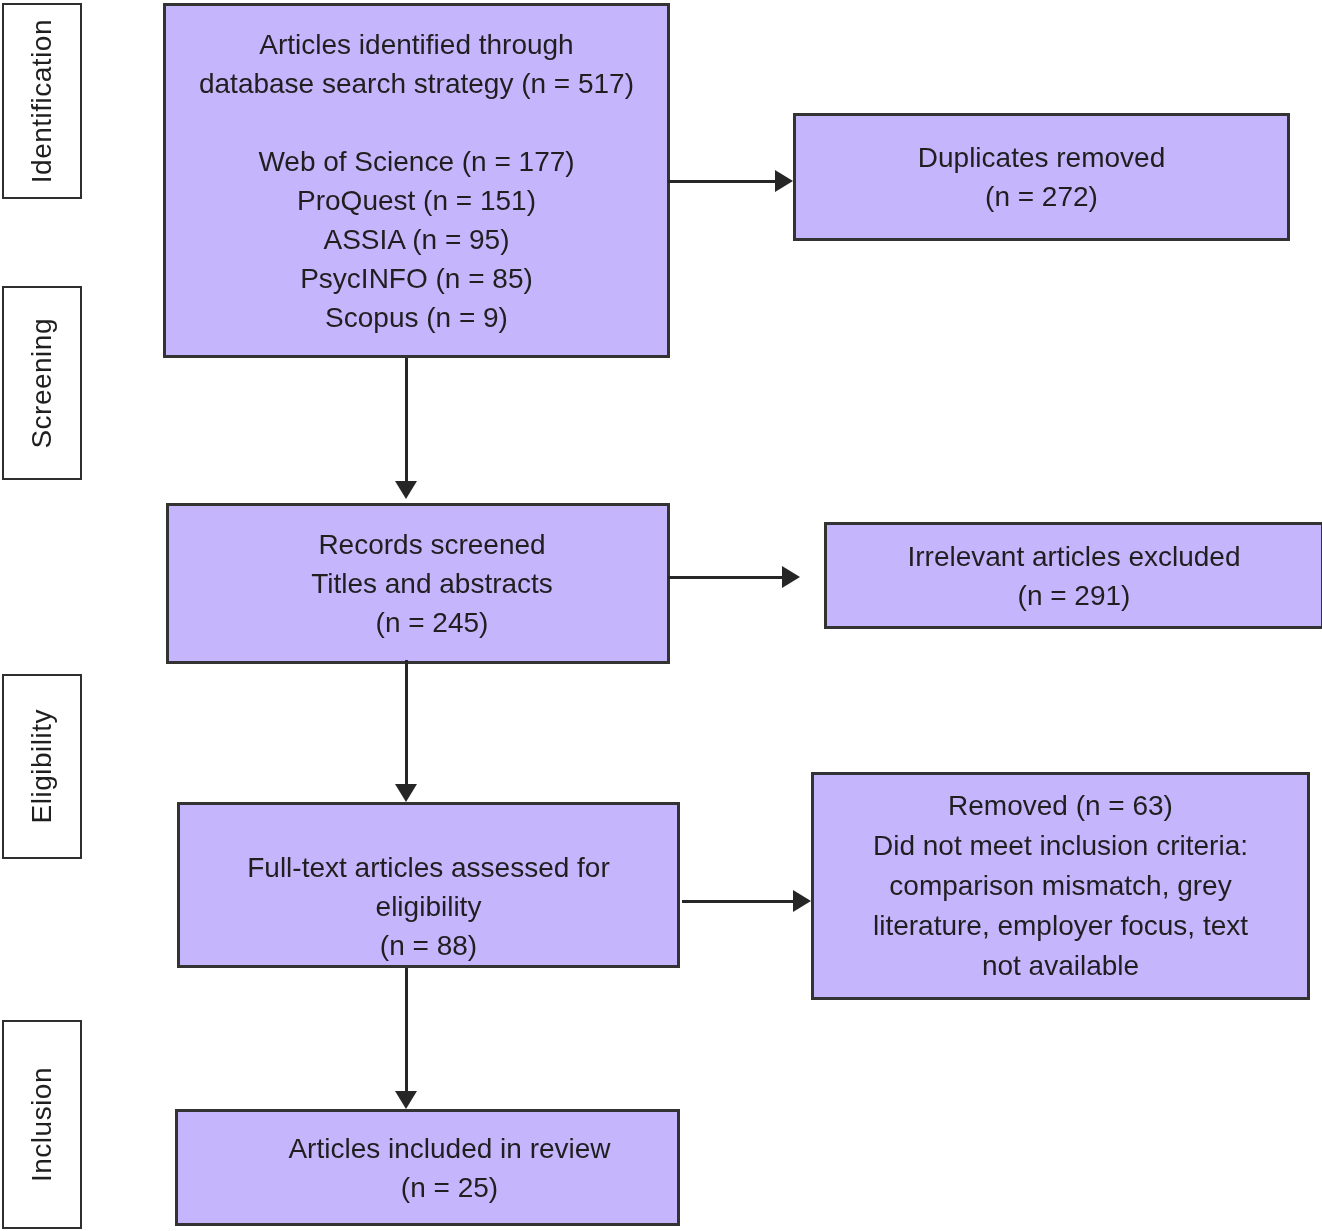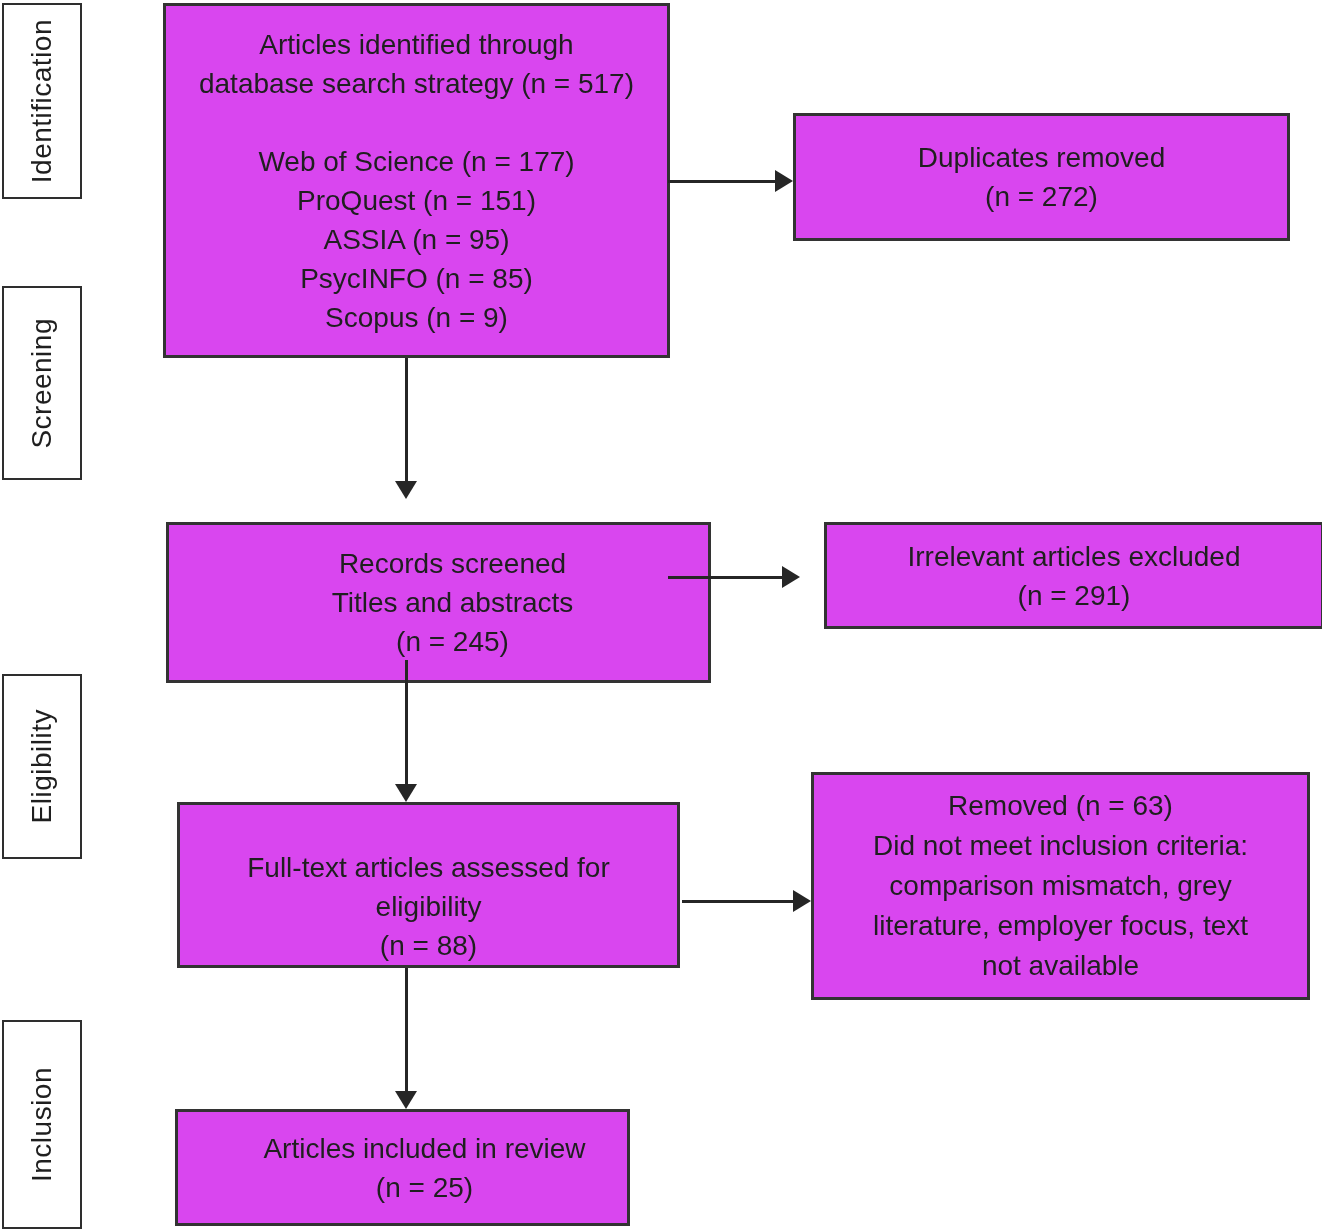--- a/index.html
+++ b/index.html
@@ -36,40 +36,40 @@
   }
   #stage-identification { left: 2px;  top: 3px;    width: 80px; height: 196px; }
   #stage-screening      { left: 2px;  top: 286px;  width: 80px; height: 194px; }
   #stage-eligibility    { left: 2px;  top: 674px;  width: 80px; height: 185px; }
   #stage-inclusion      { left: 2px;  top: 1020px; width: 80px; height: 209px; }
 
   
   .box {
     position: absolute;
     border: 3px solid #333333;
-    background: #d946ef;
+    background: #c4b5fd;
     box-sizing: border-box;
     display: flex;
     flex-direction: column;
     align-items: center;
     justify-content: center;
     text-align: center;
     font-size: 28px;
     line-height: 39px;
   }
   .box .line { white-space: nowrap; }
   .box .spacer { height: 39px; }
 
   #box-identified { left: 163px; top: 3px;    width: 507px; height: 355px; }
   #box-duplicates { left: 793px; top: 113px;  width: 497px; height: 128px; }
-  #box-screened   { left: 166px; top: 522px;  width: 545px; height: 161px; padding-left: 28px; }
+  #box-screened   { left: 166px; top: 503px;  width: 504px; height: 161px; padding-left: 28px; }
   #box-irrelevant { left: 824px; top: 522px;  width: 500px; height: 107px; }
   #box-fulltext   { left: 177px; top: 802px;  width: 503px; height: 166px; justify-content: flex-end; }
   #box-removed    { left: 811px; top: 772px;  width: 499px; height: 228px; line-height: 40px; }
-  #box-included   { left: 175px; top: 1109px; width: 455px; height: 117px; padding-left: 44px; }
+  #box-included   { left: 175px; top: 1109px; width: 505px; height: 117px; padding-left: 44px; }
 
   
   .aline {
     position: absolute;
     background: #262626;
   }
   .aline.v { width: 3px; }
   .aline.h { height: 3px; }
 
   .ahead {

